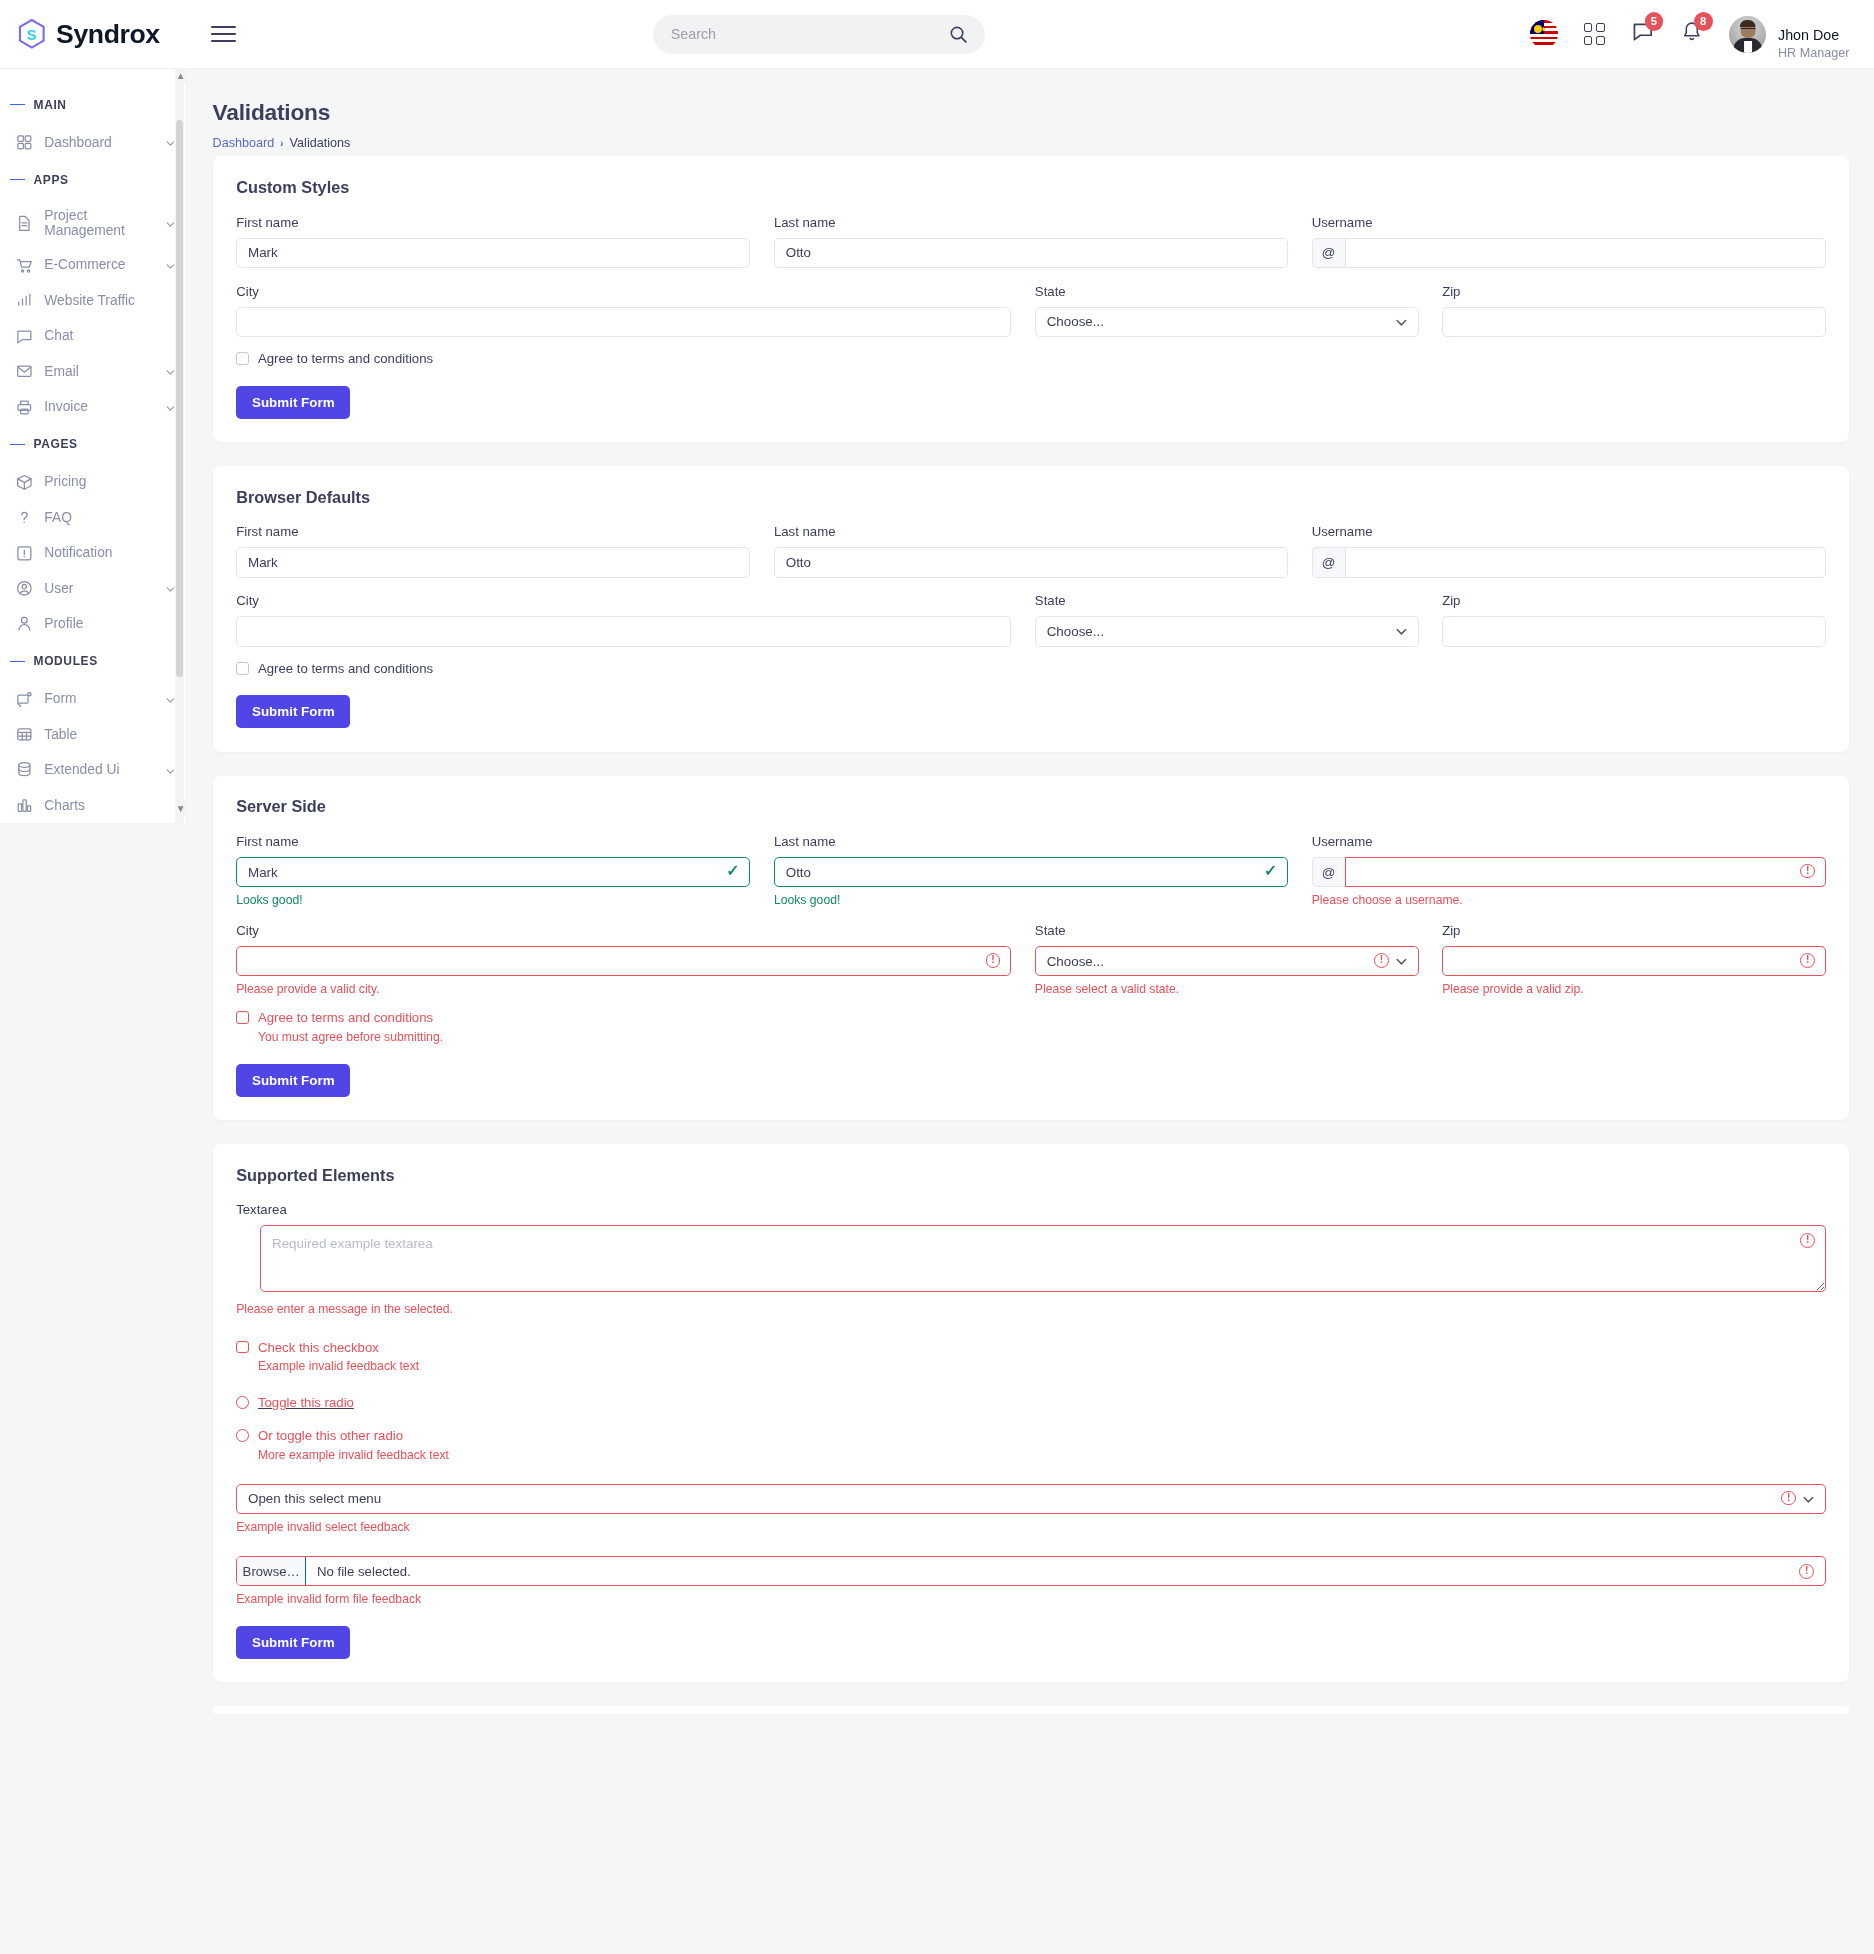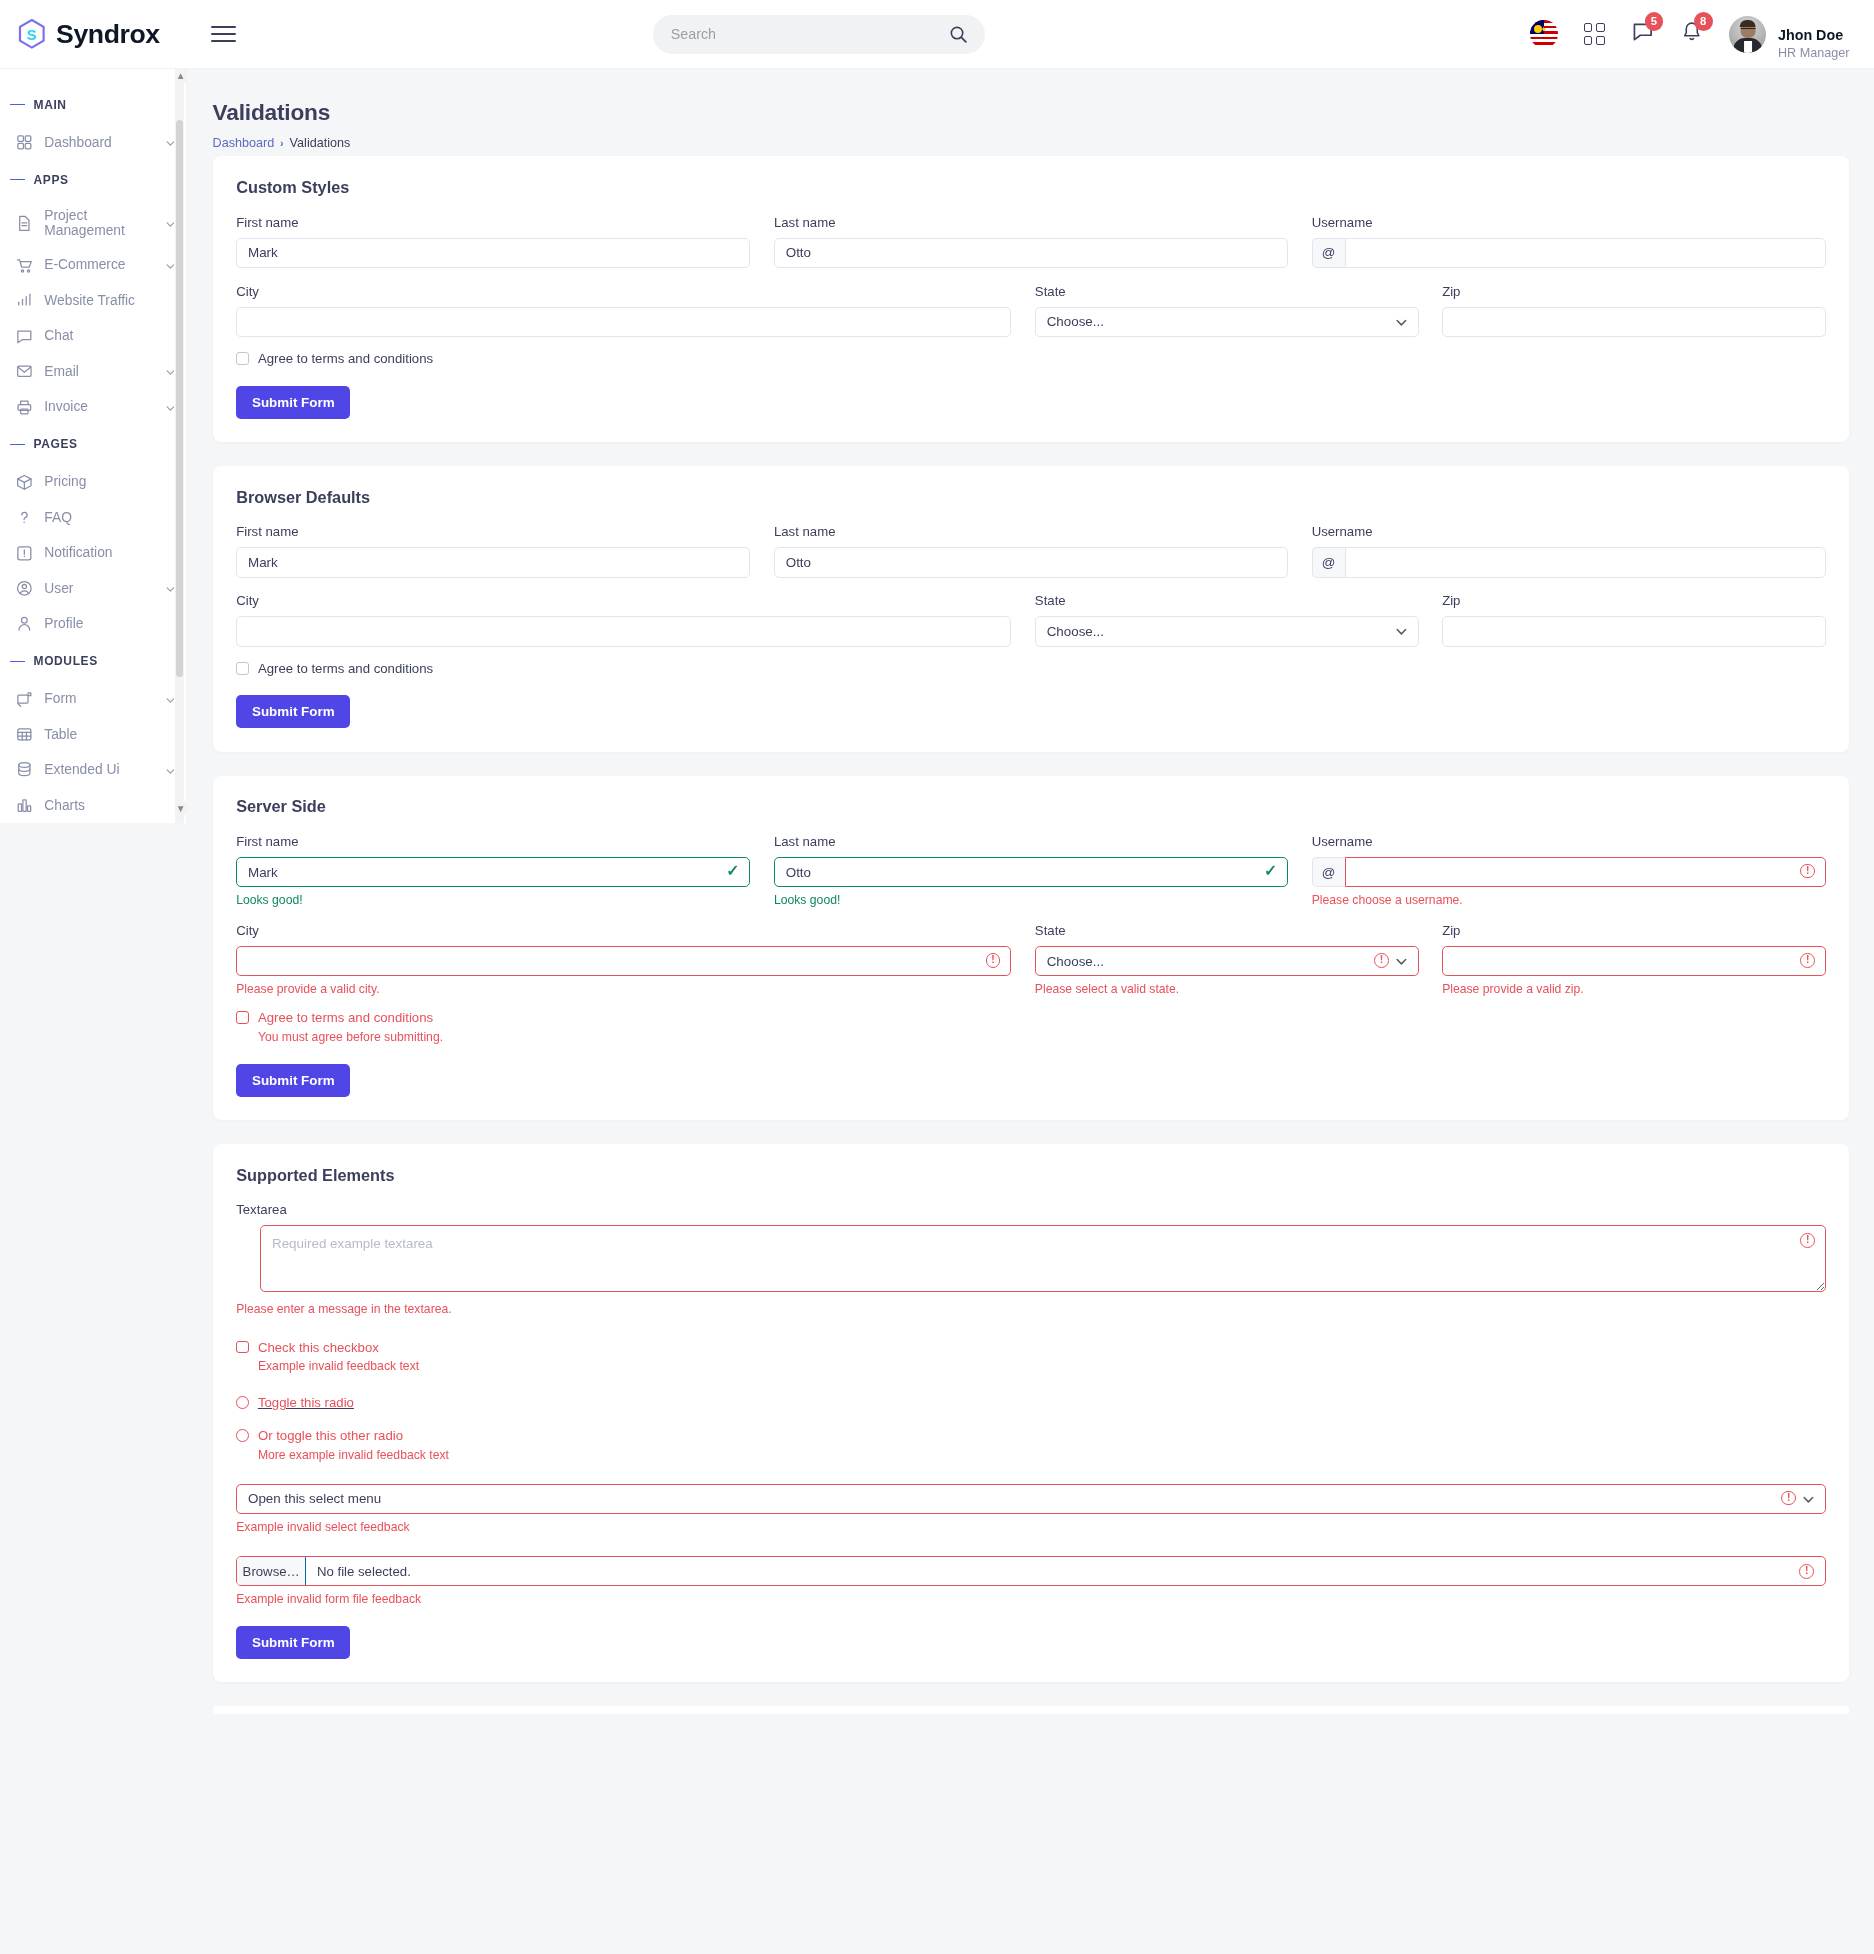--- a/index.html
+++ b/index.html
@@ -69,21 +69,21 @@
   .avatar {
     width: 37px; height: 37px; border-radius: 50%; flex: none;
     background: radial-gradient(circle at 50% 30%, #d8d8d8 0%, #a9a9a9 70%, #8d8d8d 100%);
     position: relative; overflow: hidden;
   }
   .avatar .head { position: absolute; left: 50%; top: 6.9px; transform: translateX(-50%); width: 14.8px; height: 15.8px; border-radius: 50% 50% 45% 45%; background: #9b7b62; }
   .avatar .hair { position: absolute; left: 50%; top: 4.9px; transform: translateX(-50%); width: 16.7px; height: 6.9px; border-radius: 8.9px 8.9px 0 0; background: #3a2a20; }
   .avatar .glasses { position: absolute; left: 50%; top: 12.8px; transform: translateX(-50%); width: 14.8px; height: 3.9px; border-top: 1.4px solid #222; }
   .avatar .body { position: absolute; left: 50%; bottom: 0; transform: translateX(-50%); width: 29.6px; height: 14.8px; border-radius: 11.8px 11.8px 0 0; background: #26282e; }
   .avatar .shirt { position: absolute; left: 50%; bottom: 0; transform: translateX(-50%); width: 7.9px; height: 11.8px; background: #fff; }
-  .u-name { font-size: 14.3px; font-weight: 700; color: #0e1726; line-height: 1.25; margin-top: 20px; }
+  .u-name { font-size: 14.3px; font-weight: 400; color: #0e1726; line-height: 1.25; margin-top: 20px; }
   .u-role { font-size: 12.6px; color: #888ea8; line-height: 1.3; }
 
   
   .shell { display: flex; align-items: flex-start; }
 
   
   .sidebar {
     width: 187px; flex: none; background: #fff;
     height: 754px; position: relative; overflow: hidden;
     border-right: 1px solid #f1f2f3;
@@ -679,21 +679,21 @@
     </section>
 
     <section class="card">
       <div class="card-title">Supported Elements</div>
 
       <label class="fl">Textarea</label>
       <div class="ta-wrap">
         <textarea class="ctrl invalid" placeholder="Required example textarea" style=""></textarea>
         <span class="bang">!</span>
       </div>
-      <div class="fb-bad">Please enter a message in the textarea.</div>
+      <div class="fb-bad">Please enter a message in the selected.</div>
 
       <div class="chk-row bad" style="margin-top:23.6px;">
         <span class="cbox"></span>
         <span class="t">Check this checkbox</span>
       </div>
       <div class="sub-fb">Example invalid feedback text</div>
 
       <div class="chk-row bad" style="margin-top:21.7px;text-decoration:underline;">
         <span class="rbox"></span>
         <span class="t">Toggle this radio</span>

